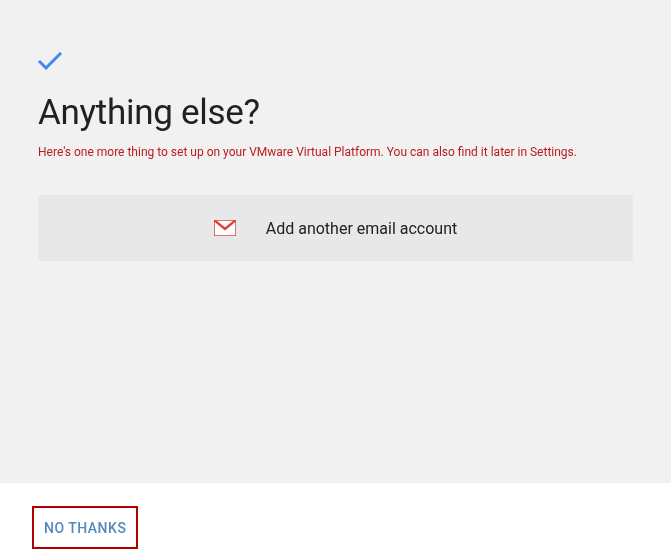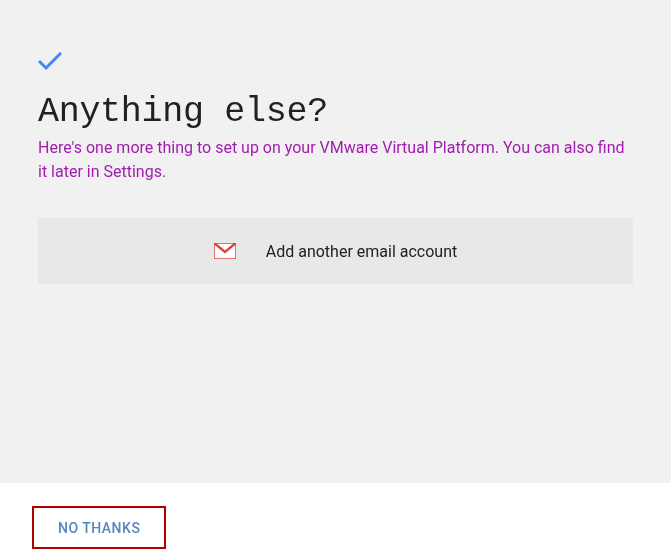--- a/index.html
+++ b/index.html
@@ -26,27 +26,26 @@
     }
     .checkmark-wrap svg {
       width: 24px;
       height: 20px;
       display: block;
     }
     .title {
       font-size: 35px;
       font-weight: 400;
       color: #212121;
-      margin-bottom: 4px;
+      margin-bottom: 10px;
       letter-spacing: -0.3px;
-      font-family: Liberation Mono, monospace;
     }
     .subtitle {
-      font-size: 16px;
-      color: #a21caf;
+      font-size: 12px;
+      color: #b91c1c;
       line-height: 1.5;
       margin-bottom: 34px;
       max-width: 595px;
     }
     .option-row {
       background: #e8e8e8;
       height: 66px;
       display: flex;
       align-items: center;
       justify-content: center;
@@ -69,21 +68,21 @@
     }
     .footer {
       background: #fff;
       height: 76px;
       display: flex;
       align-items: center;
       padding: 0 32px;
     }
     .no-thanks {
       border: 2px solid #b00000;
-      padding: 10px 24px;
+      padding: 10px 10px;
       display: inline-block;
       margin-top: 12px;
     }
     .no-thanks-text {
       color: #5686bd;
       font-size: 14px;
       font-weight: 500;
       letter-spacing: 0.5px;
     }
   </style>

